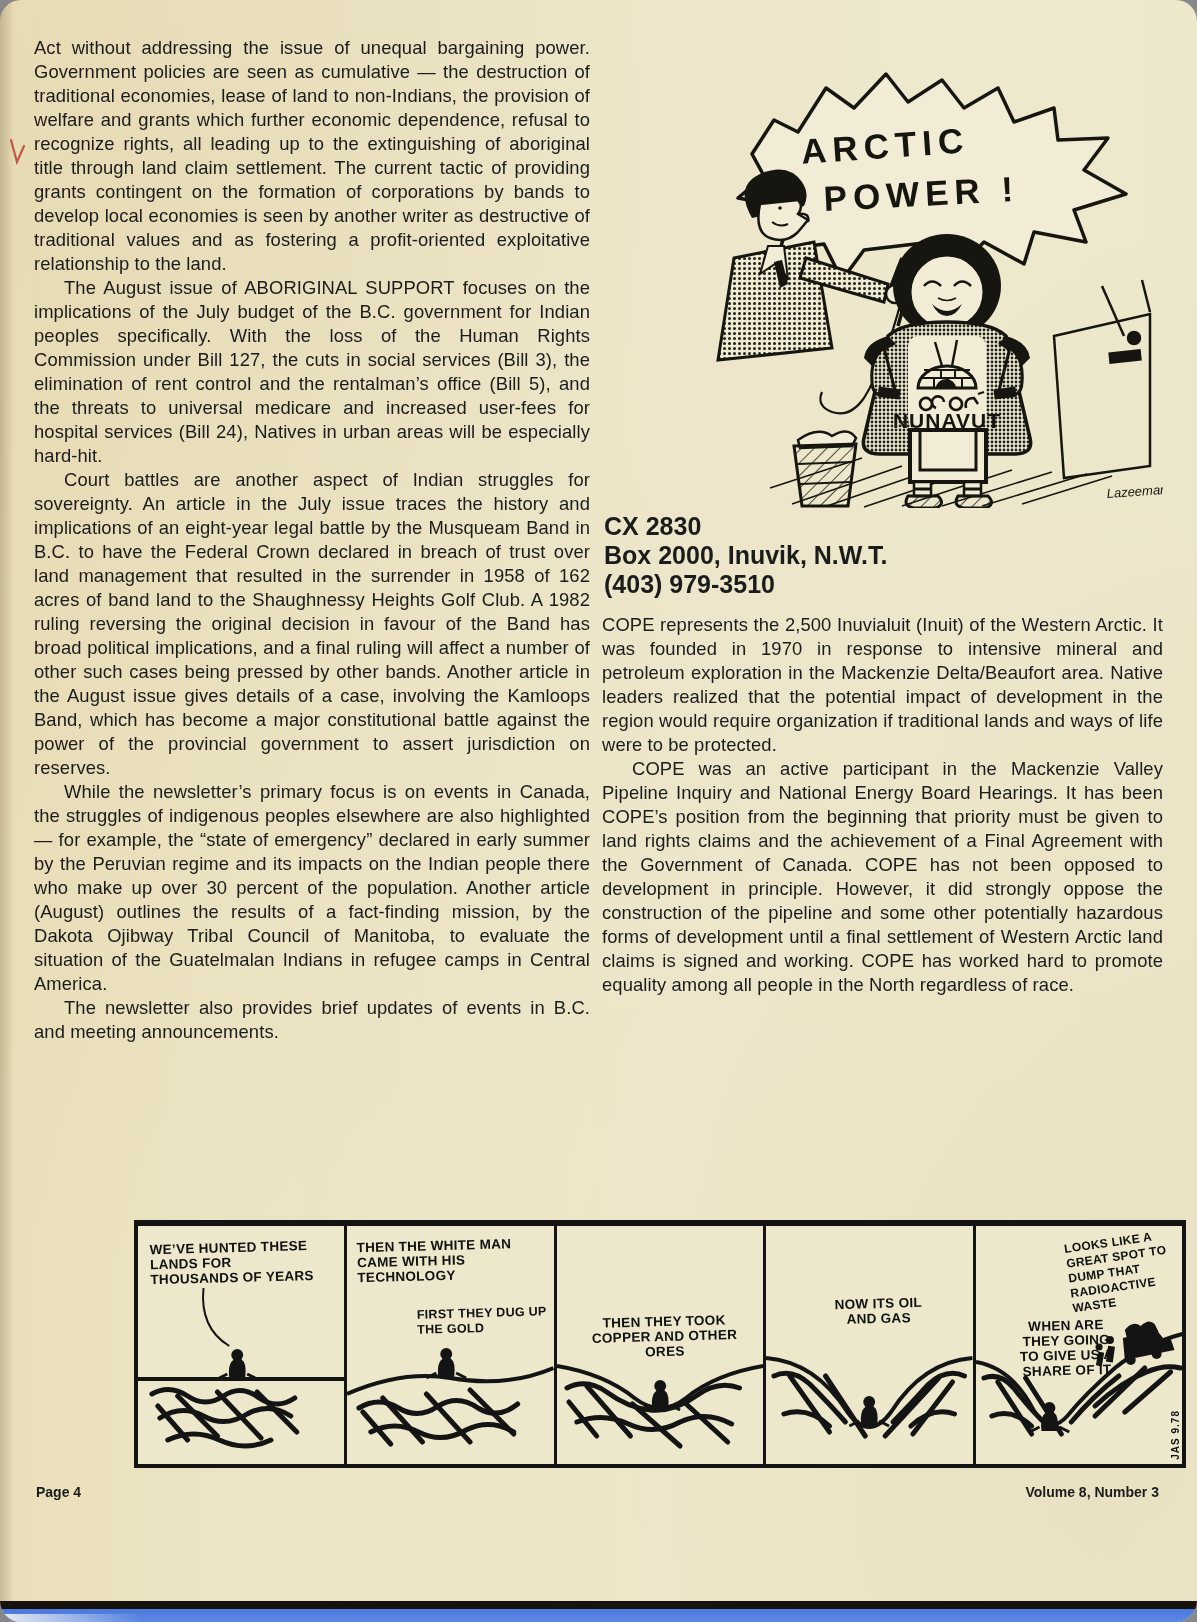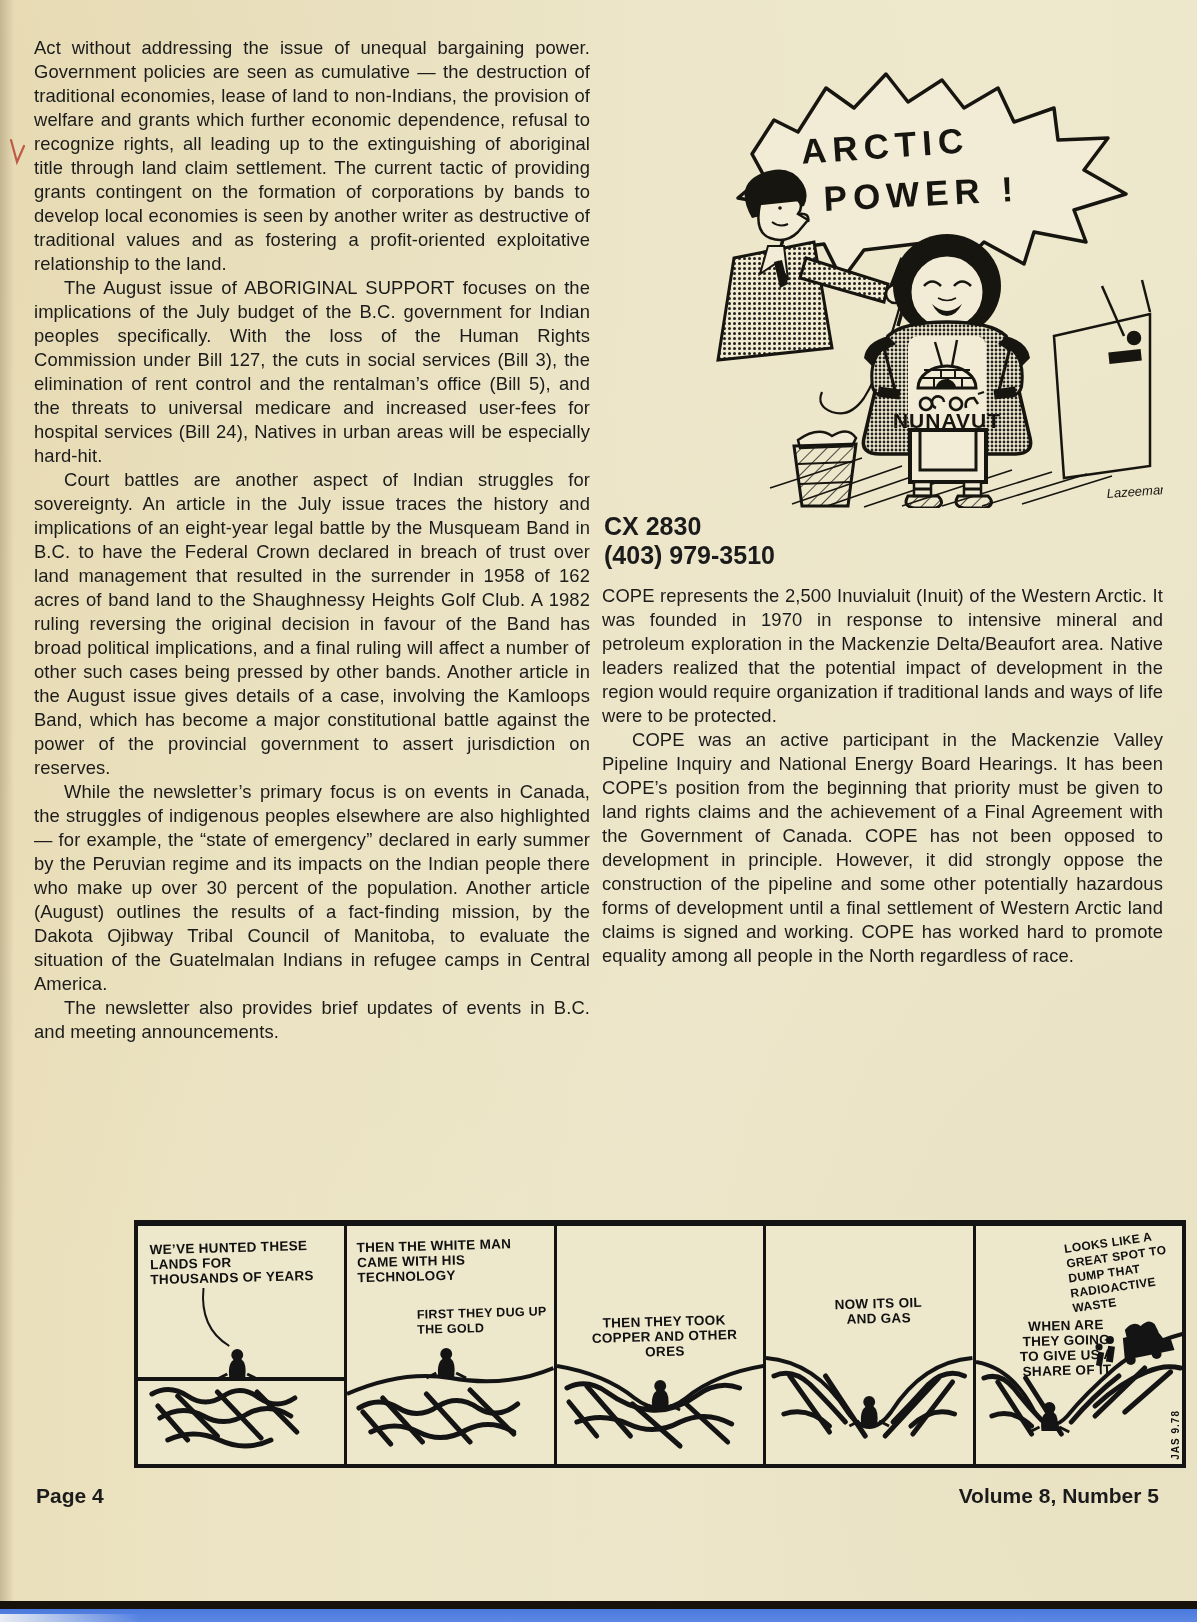--- a/index.html
+++ b/index.html
@@ -9,20 +9,21 @@
     margin:0 auto;
     background:
       radial-gradient(ellipse at 20% 10%, rgba(190,160,90,.10), transparent 55%),
       radial-gradient(ellipse at 90% 90%, rgba(200,180,120,.12), transparent 60%),
       linear-gradient(90deg, #eadfba 0%, #ece4c4 18%, #efe9cf 55%, #ede7cc 100%);
     font-family:"Liberation Sans", sans-serif;
     color:#1b1b1b;
     overflow:hidden;
     box-sizing:border-box;
     padding:36px 34px 16px 34px;
+    border-radius:21px;
   }
   .page::before{ 
     content:"";position:absolute;left:0;top:0;bottom:0;width:14px;
     background:linear-gradient(90deg, rgba(90,70,40,.25), rgba(90,70,40,0));
     pointer-events:none;
   }
   .columns{display:flex;gap:12px;height:1178px;overflow:hidden;}
   .col-left{width:556px;flex:0 0 556px;}
   .col-right{width:561px;flex:0 0 561px;}
   .body-text p{
@@ -60,21 +61,21 @@
   .comic-sig{
     position:absolute;right:1px;bottom:4px;
     font-size:10px;font-weight:bold;color:#101010;
     writing-mode:vertical-rl;transform:rotate(180deg);
     letter-spacing:1px;
   }
   
   .footer{
     display:flex;justify-content:space-between;align-items:flex-start;
     margin-top:16px;padding:0 4px 0 2px;
-    font-weight:bold;font-size:21px;
+    font-weight:bold;font-size:14px;
   }
   
   .pen-mark{position:absolute;left:8px;top:136px;width:20px;height:34px;}
   
   .bottom-edge{
     position:absolute;left:0;right:0;bottom:0;height:21px;
     background:linear-gradient(180deg,#17130c 0,#17130c 38%,#4a79dd 38%,#5d88e4 100%);
   }
   .bottom-edge::before{
     content:"";position:absolute;left:0;bottom:0;width:140px;height:8px;
@@ -228,20 +229,21 @@
             <line x1="196" y1="428" x2="250" y2="426" stroke="#17150f" stroke-width="2"></line>
             <line x1="198" y1="448" x2="248" y2="446" stroke="#17150f" stroke-width="2"></line>
           </g>
 
           <text x="505" y="462" font-size="13" font-style="italic" fill="#17150f" transform="rotate(-4 505 462)">Lazeeman</text>
         </svg>
       </div>
 
       <div class="listing">
         <div>CX 2830</div>
+        <div>Box 2000, Inuvik, N.W.T.</div>
         <div>(403) 979-3510</div>
       </div>
 
       <div class="body-text">
         <p class="first">COPE represents the 2,500 Inuvialuit (Inuit) of the Western Arctic. It was founded in 1970 in response to intensive mineral and petroleum exploration in the Mackenzie Delta/Beaufort area. Native leaders realized that the potential impact of development in the region would require organization if traditional lands and ways of life were to be protected.</p>
         <p>COPE was an active participant in the Mackenzie Valley Pipeline Inquiry and National Energy Board Hearings. It has been COPE’s position from the beginning that priority must be given to land rights claims and the achievement of a Final Agreement with the Government of Canada. COPE has not been opposed to development in principle. However, it did strongly oppose the construction of the pipeline and some other potentially hazardous forms of development until a final settlement of Western Arctic land claims is signed and working. COPE has worked hard to promote equality among all people in the North regardless of race.</p>
       </div>
     </div>
   </div>
 
@@ -346,17 +348,17 @@
         </g>
       </svg>
       <div class="caption" style="left:38px;top:92px;width:105px;text-align:center;">WHEN ARE THEY GOING TO GIVE US A SHARE OF IT</div>
       <div class="caption" style="left:92px;top:8px;width:110px;transform:rotate(-8deg);font-size:12px;">LOOKS LIKE A GREAT SPOT TO DUMP THAT RADIOACTIVE WASTE</div>
       <div class="comic-sig">JAS 9.78</div>
     </div>
   </div>
 
   <div class="footer">
     <span>Page 4</span>
-    <span>Volume 8, Number 5</span>
+    <span>Volume 8, Number 3</span>
   </div>
 
   <div class="bottom-edge"></div>
 </div>
 
 </body></html>

